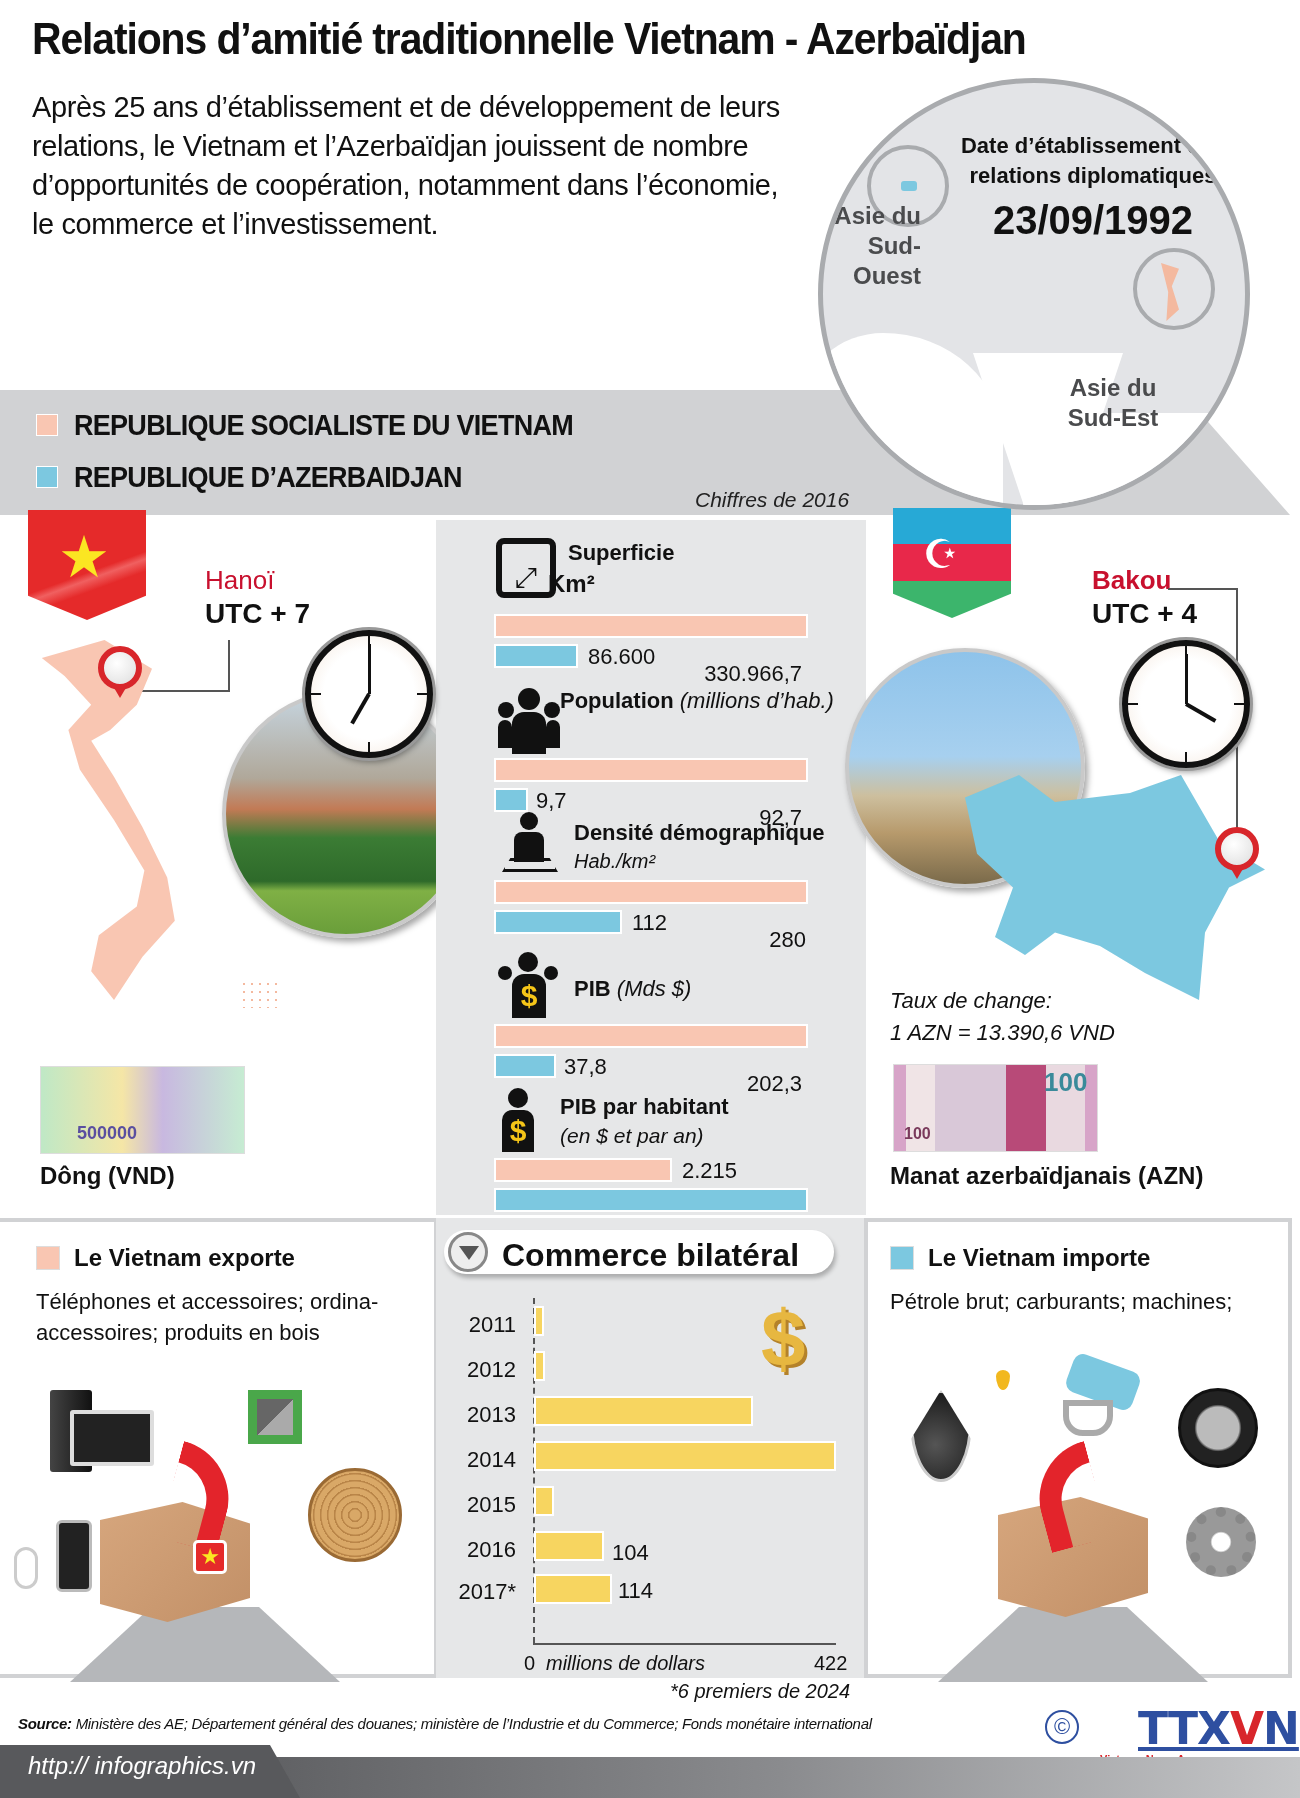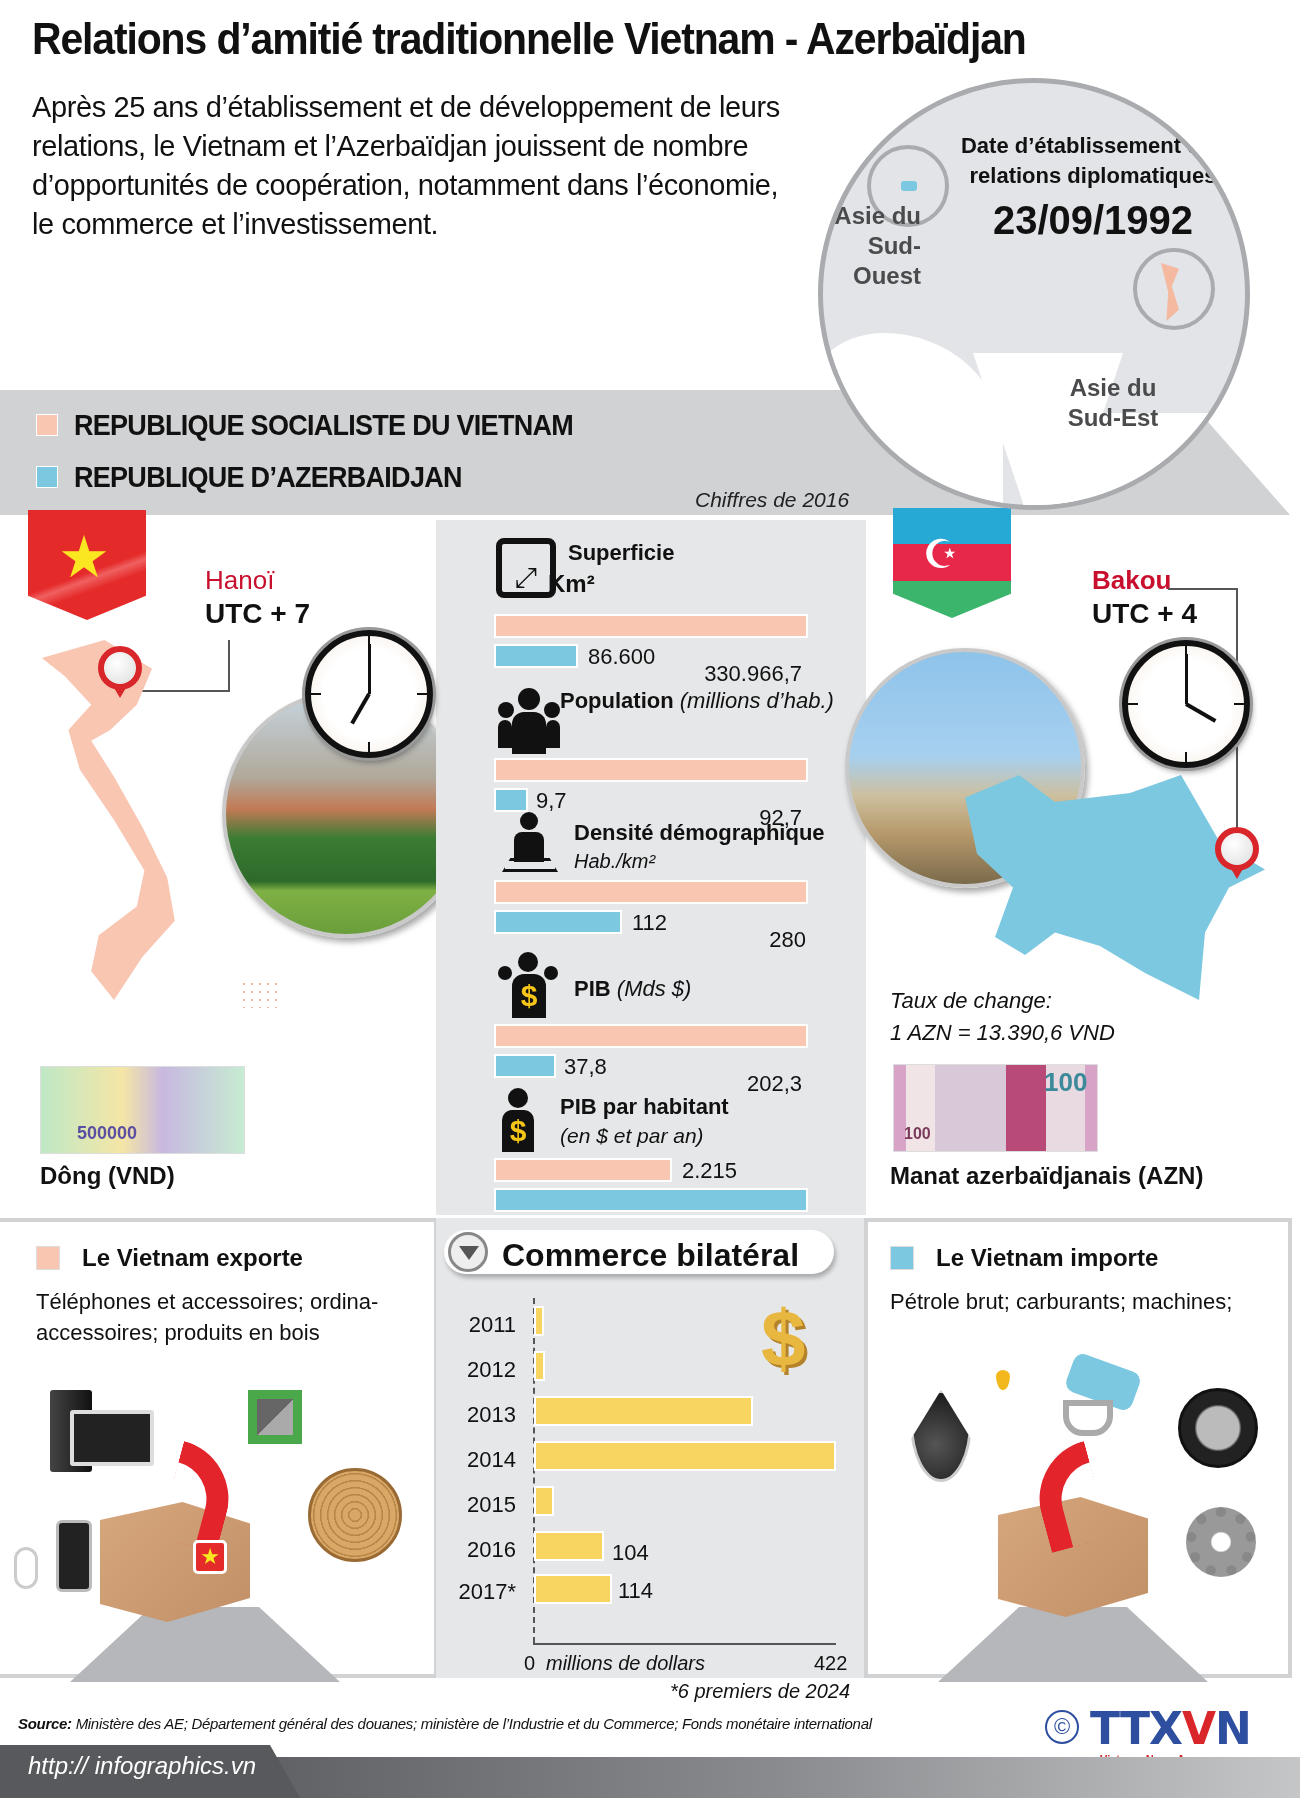--- a/index.html
+++ b/index.html
@@ -44,21 +44,21 @@
   .photo { position: absolute; border-radius: 50%; border: 4px solid #c9c9c9; box-shadow: 3px 4px 6px rgba(0,0,0,0.35); overflow: hidden; }
   .pin { position: absolute; width: 44px; height: 44px; border-radius: 50%; border: 6px solid #d8262b; background: radial-gradient(circle at 40% 35%, #fff, #ddd); z-index: 5; }
   .pin::after { content: ""; position: absolute; left: 50%; top: 34px; margin-left: -7px; border-left: 7px solid transparent; border-right: 7px solid transparent; border-top: 12px solid #d8262b; }
   .line { position: absolute; background: #555; }
   .banknote { position: absolute; border: 1px solid #ddd; }
   .currency { position: absolute; font-weight: bold; font-size: 24px; }
   #rate { left: 890px; top: 985px; font-style: italic; font-size: 22px; line-height: 32px; }
 
   
   .panel { position: absolute; top: 1218px; height: 460px; border: 4px solid #d1d2d4; background: #fff; }
-  .panel-title { position: absolute; left: 36px; top: 22px; display: flex; align-items: center; font-weight: bold; font-size: 24px; gap: 8px; }
+  .panel-title { position: absolute; left: 36px; top: 22px; display: flex; align-items: center; font-weight: bold; font-size: 24px; }
   .panel-title .sw { width: 24px; height: 24px; margin-right: 14px; border: 1px solid #ddd; }
   .panel-text { position: absolute; left: 36px; top: 64px; font-size: 22px; line-height: 31px; }
   .floor { position: absolute; background: #b5b7ba; clip-path: polygon(30% 0, 70% 0, 100% 100%, 0 100%); }
   .box { position: absolute; width: 150px; height: 120px; background: linear-gradient(135deg, #d6a67d, #c29067); clip-path: polygon(0 15%, 55% 0, 100% 18%, 100% 80%, 45% 100%, 0 85%); }
   .arrow { position: absolute; width: 60px; height: 100px; border-top: 22px solid #e3242b; border-left: 22px solid #e3242b; border-radius: 60px 0 0 0; }
 
   
   #trade { left: 436px; top: 1218px; width: 430px; height: 460px; background: #e6e7e8; }
   #trade-head { position: absolute; left: 8px; top: 12px; width: 390px; height: 44px; background: #fff; border-radius: 22px; box-shadow: 2px 4px 4px rgba(0,0,0,0.25); }
   #trade-head .btn { position: absolute; left: 4px; top: 2px; width: 40px; height: 40px; border-radius: 50%; border: 3px solid #888; background: #eee; }
@@ -71,21 +71,21 @@
   #axis-x { position: absolute; left: 97px; top: 425px; width: 303px; height: 2px; background: #555; }
   #dollar { position: absolute; left: 325px; top: 75px; font-size: 80px; font-weight: bold; color: #e7b740; text-shadow: 3px 3px 0 #b4822a; }
 
   #footnote { left: 670px; top: 1680px; font-style: italic; font-size: 20px; }
   #source { left: 18px; top: 1715px; font-size: 15px; font-style: italic; letter-spacing: -0.3px; }
   #source b { font-style: italic; }
   #footer-bar { left: 0; top: 1757px; width: 1300px; height: 41px; background: linear-gradient(90deg, #4a4b4e, #8a8b8e 60%, #c5c6c8); }
   #footer-tab { left: 0; top: 1745px; width: 300px; height: 53px; background: #58595c; clip-path: polygon(0 0, 270px 0, 300px 53px, 0 53px); }
   #url { left: 28px; top: 1752px; color: #fff; font-style: italic; font-size: 24px; }
   #copy { left: 1045px; top: 1710px; width: 34px; height: 34px; border: 2px solid #2e4fa0; border-radius: 50%; color: #2e4fa0; font-size: 22px; text-align: center; line-height: 30px; }
-  #logo { left: 1090px; top: 1703px; font-weight: bold; font-size: 44px; color: #2e4fa0; letter-spacing: -1px; font-family: "DejaVu Sans", sans-serif; }
+  #logo { left: 1138px; top: 1703px; font-weight: bold; font-size: 44px; color: #2e4fa0; letter-spacing: -1px; font-family: "DejaVu Sans", sans-serif; text-decoration: underline; }
   #logo .v { color: #d8262b; }
   #logo-sub { left: 1100px; top: 1753px; font-size: 11px; font-weight: bold; color: #d8262b; }
 </style>
 </head>
 <body>
 
 <div class="abs" id="title">Relations d’amitié traditionnelle Vietnam - Azerbaïdjan</div>
 <div class="abs" id="intro">Après 25 ans d’établissement et de développement de leurs relations, le Vietnam et l’Azerbaïdjan jouissent de nombre d’opportunités de coopération, notamment dans l’économie, le commerce et l’investissement.</div>
 
 <div class="abs" id="band">

